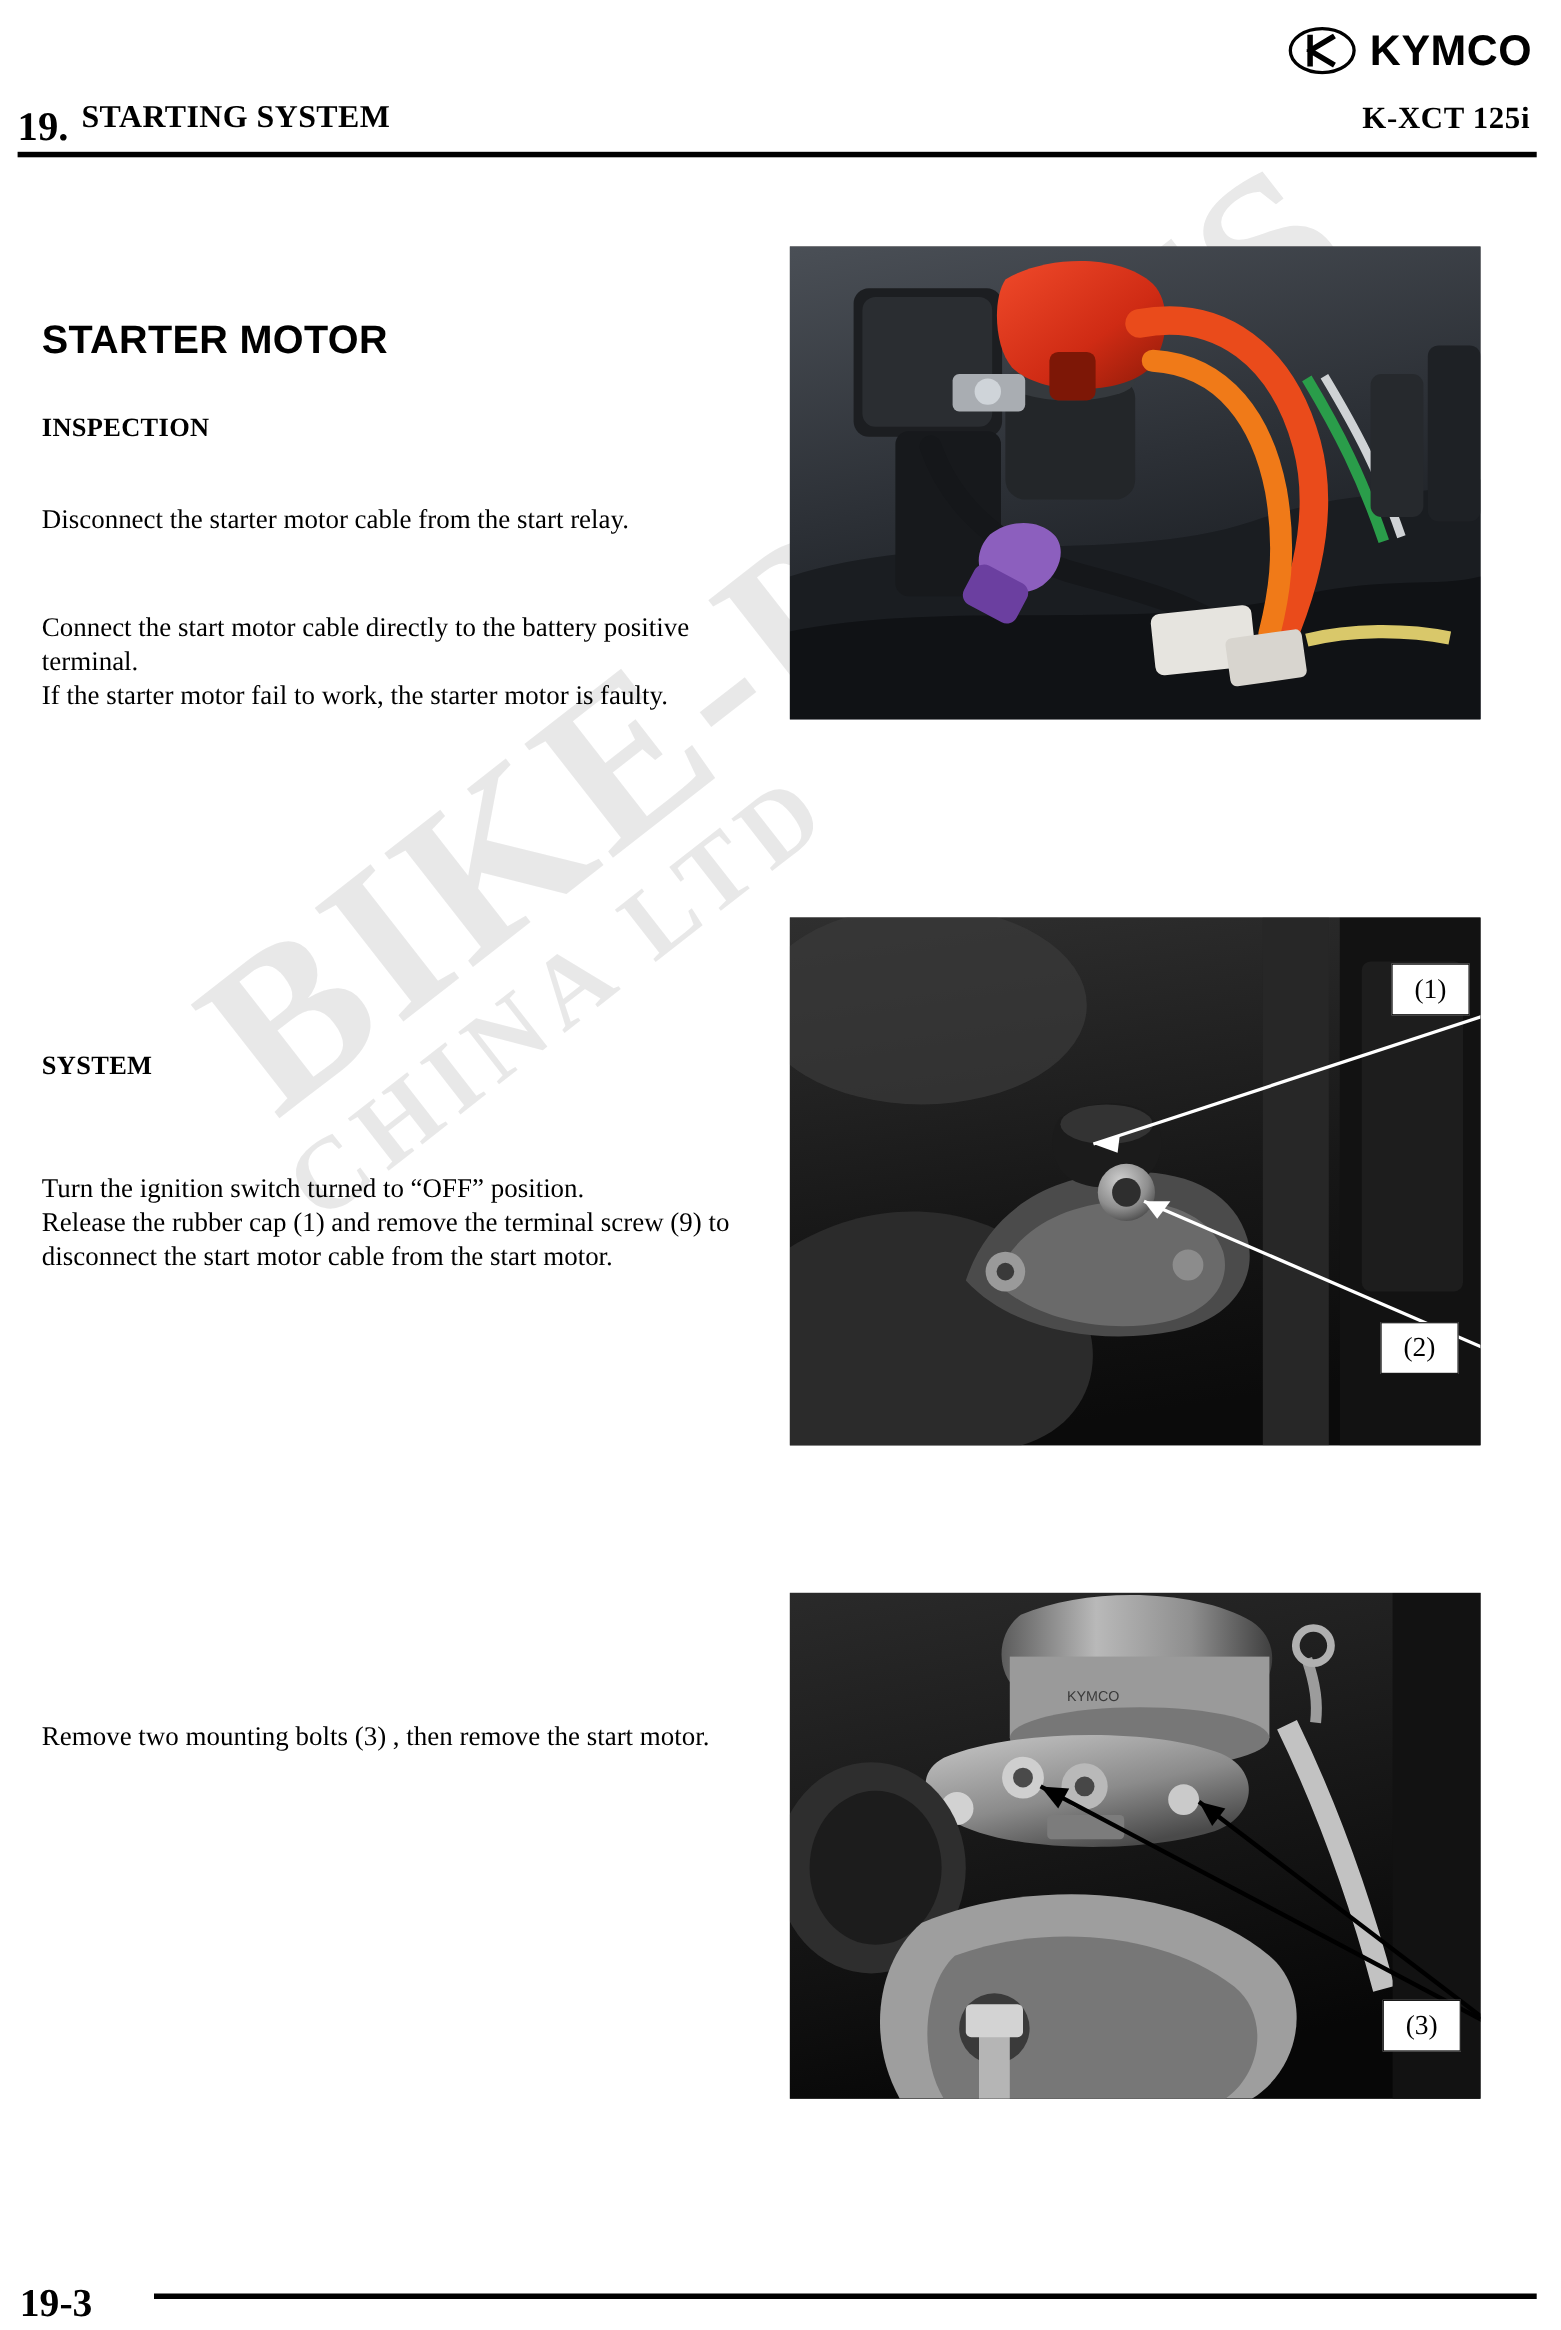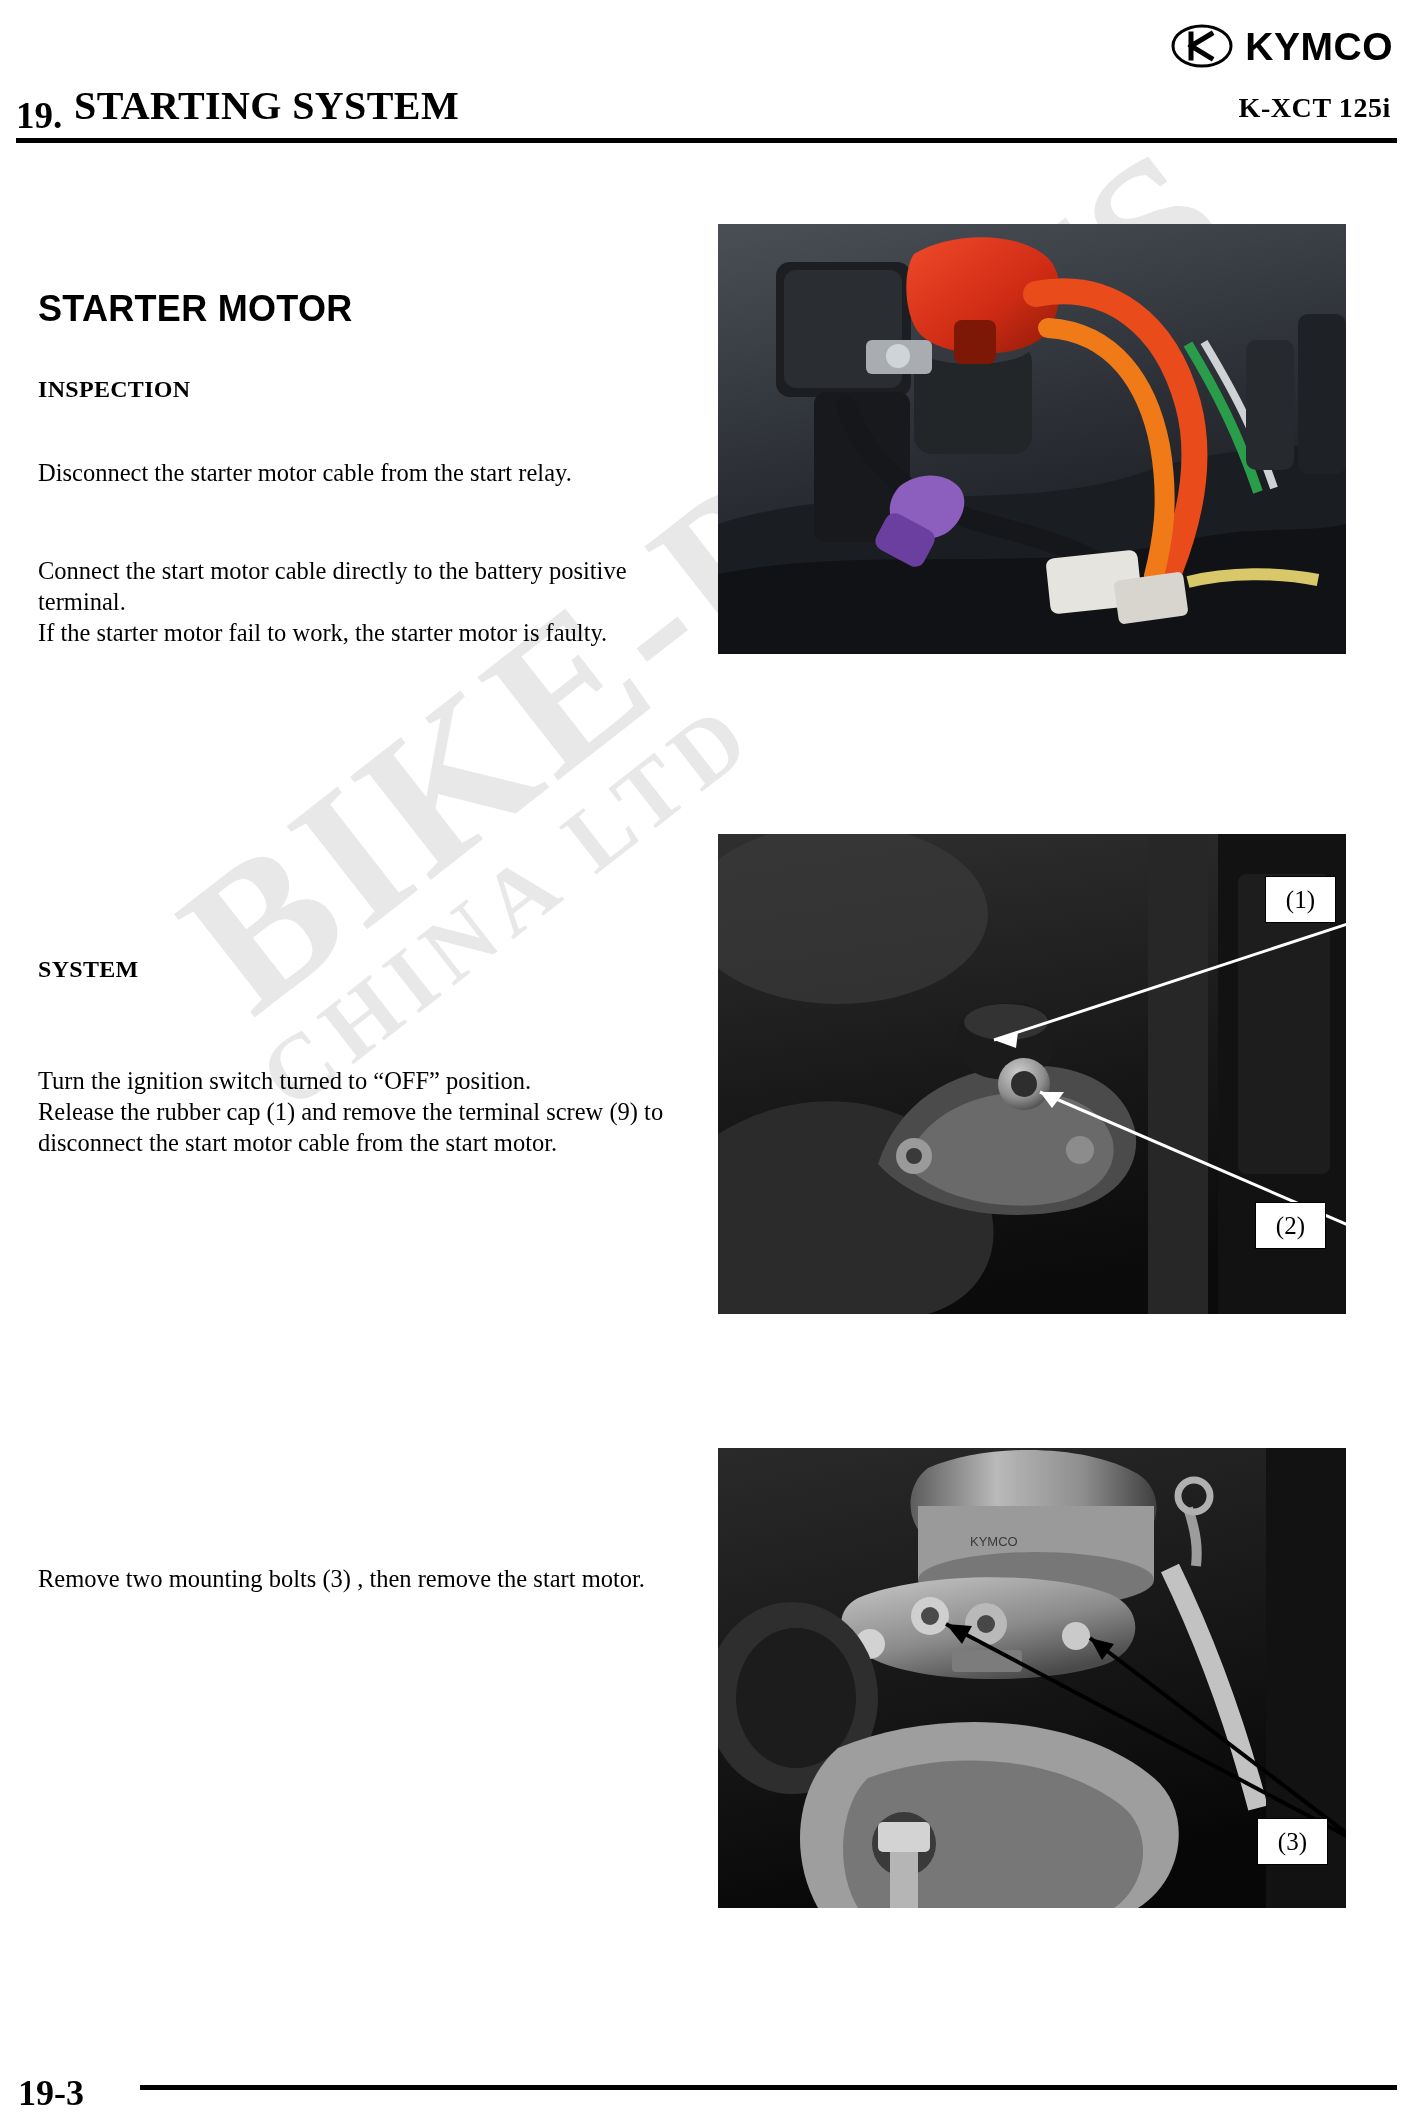--- a/index.html
+++ b/index.html
@@ -57,21 +57,21 @@
     font-weight: bold;
     font-size: 37px;
     line-height: 44px;
   }
   .chapter-title {
     position: absolute;
     left: 58px;
     top: 2px;
     font-family: "Liberation Serif", serif;
     font-weight: bold;
-    font-size: 40px;
+    font-size: 29px;
     line-height: 44px;
     letter-spacing: 0.4px;
   }
   .model-name {
     position: absolute;
     right: 6px;
     top: 10px;
     font-family: "Liberation Serif", serif;
     font-weight: bold;
     font-size: 28px;

